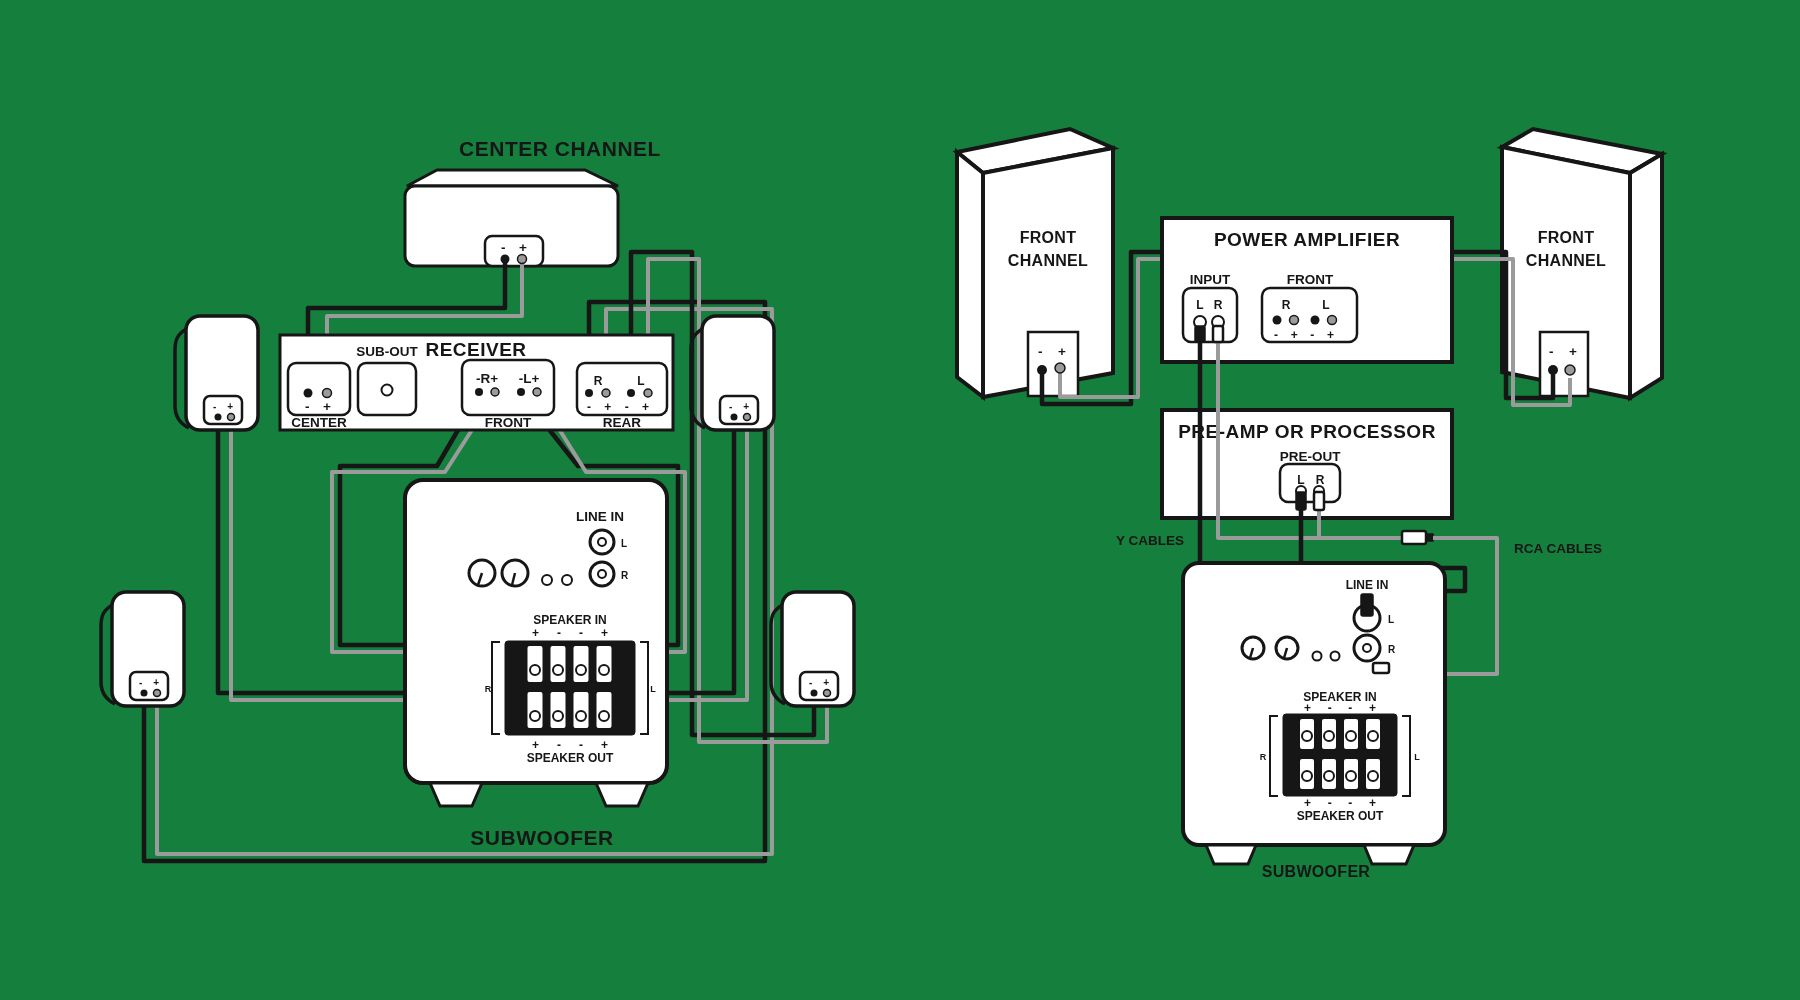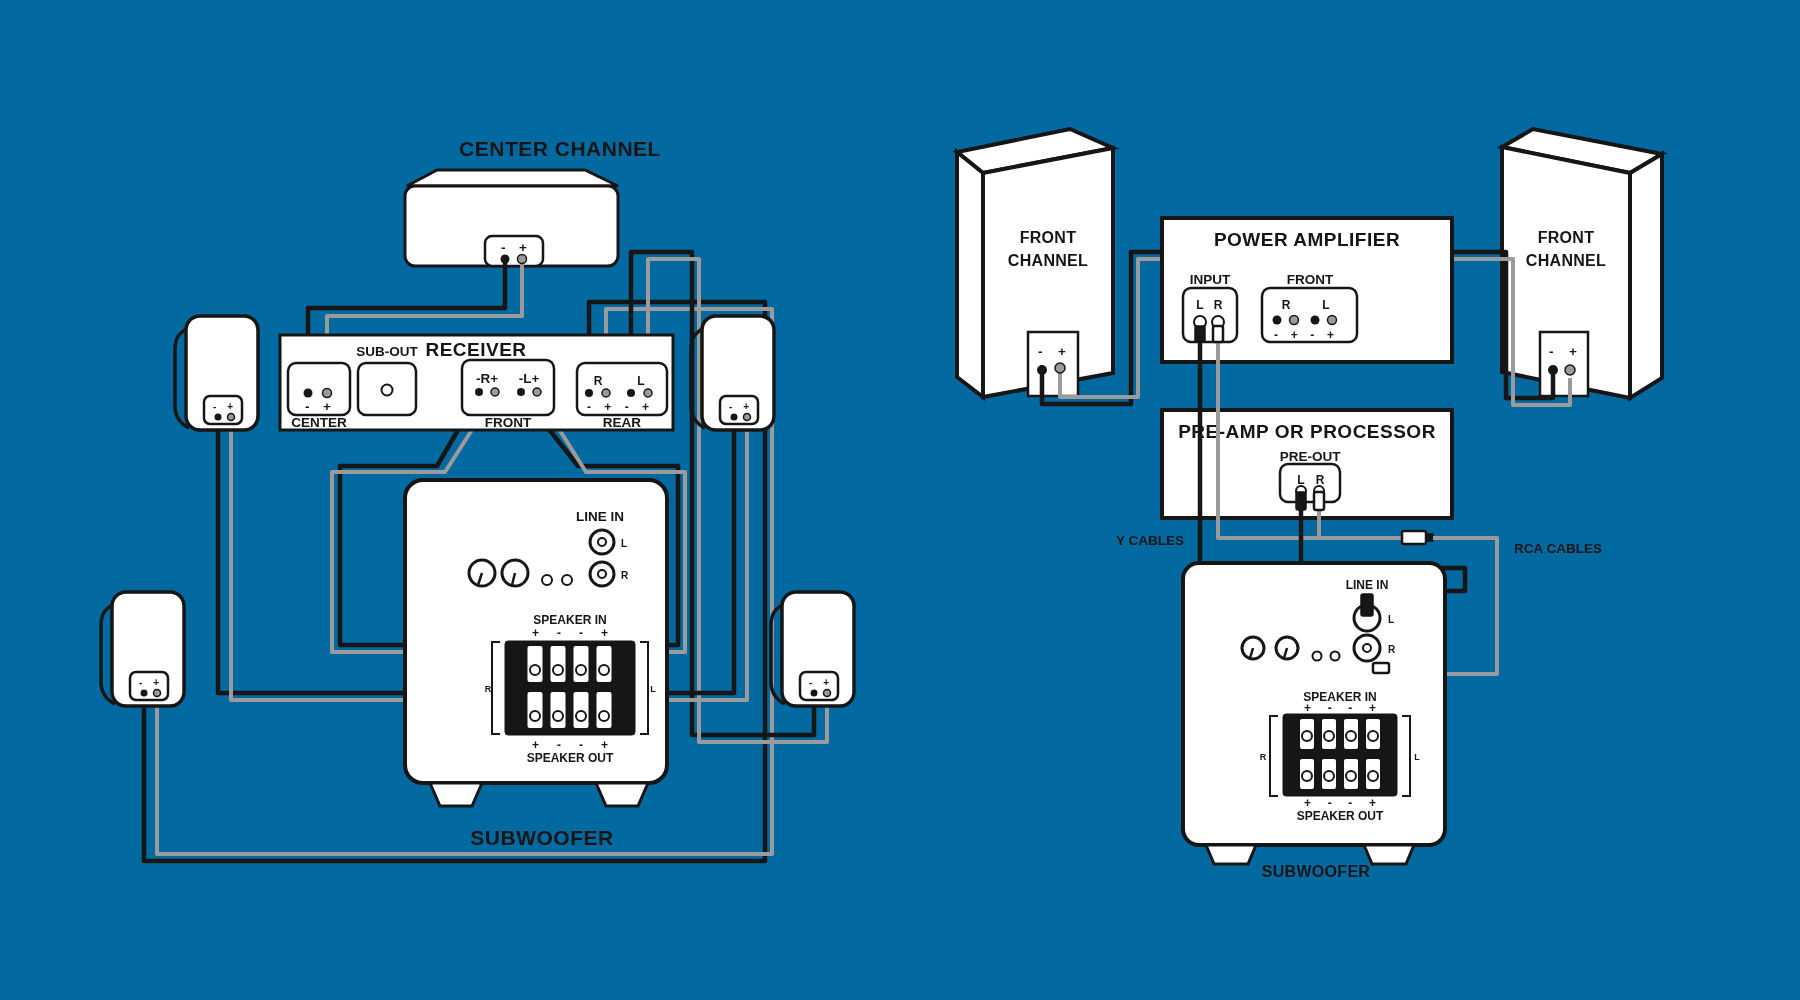--- a/index.html
+++ b/index.html
@@ -1,16 +1,16 @@
 <!DOCTYPE html>
 <html><head>
 <meta charset="utf-8">
 <style>
   html,body{margin:0;padding:0;background:#ffffff;}
-  .stage{width:1800px;height:1000px;background:#0369a1;position:relative;overflow:hidden;}
+  .stage{width:1800px;height:1000px;background:#15803d;position:relative;overflow:hidden;}
   svg{display:block;}
   text{font-family:"Liberation Sans",sans-serif;font-weight:bold;fill:#161616;}
   .t-xl{font-size:21px;letter-spacing:0.5px;}
   .t-lg{font-size:19px;letter-spacing:0.5px;}
   .t-md{font-size:16px;letter-spacing:0.3px;}
   .t-sm{font-size:13.5px;}
   .t-xs{font-size:12px;}
   .t-xxs{font-size:10px;}
   .t-tn{font-size:9px;}
   .box{fill:#ffffff;stroke:#161616;stroke-width:4;}

